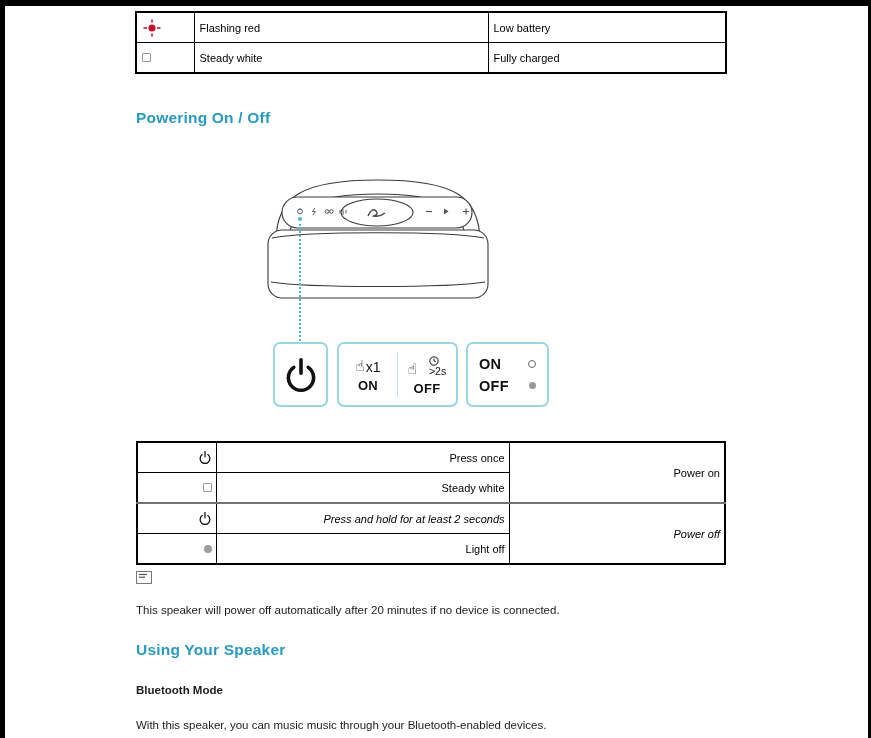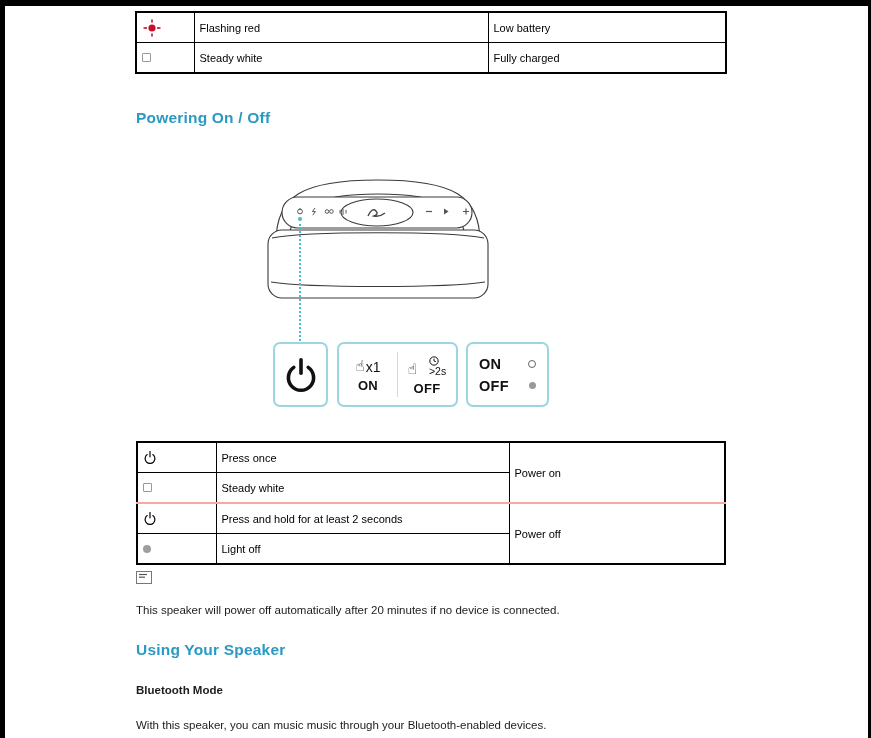--- a/index.html
+++ b/index.html
@@ -10,22 +10,22 @@
   .frame-top   { position:absolute; left:0; top:0; width:871px; height:6px; background:#000; }
   .frame-left  { position:absolute; left:0; top:0; width:5px; height:738px; background:#000; }
   .frame-right { position:absolute; right:0; top:0; width:3px; height:738px; background:#000; }
 
   
   table.doc { position:absolute; border-collapse:collapse; table-layout:fixed; background:#fff; border:2px solid #000; }
   table.doc td { border:1px solid #000; font-size:11px; color:#000; padding:0 4px 0 5px; vertical-align:middle; overflow:hidden; white-space:nowrap; }
   .led-table { left:135px; top:11px; width:590px; }
   .led-table td { height:29px; }
   .power-table { left:136px; top:441px; width:588px; }
-  .power-table td { height:29px; }
-  .power-table tr.sep td { border-top:2px solid #fca5a5; }
+  .power-table td { height:29px;text-align:right; }
+  .power-table tr.sep td { border-top:2px solid #737373;font-style:italic; }
 
   .cell-icon { display:inline-block; vertical-align:middle; line-height:0; }
   .sq-led { display:inline-block; width:7px; height:7px; border:1px solid #999; border-radius:1px; background:#fff; }
   .dot-red { display:inline-block; width:8px; height:8px; border-radius:50%; background:#c8102e; }
   .dot-gray-led { display:inline-block; width:8px; height:8px; border-radius:50%; background:#9e9e9e; }
 
   
   .h-teal { position:absolute; left:136px; margin:0; font-size:15.5px; font-weight:bold; color:#2a9ac2; letter-spacing:0.2px; }
   .h-powering { top:109px; }
   .h-using { top:641px; }

